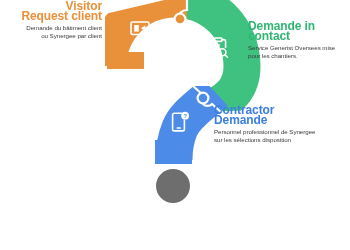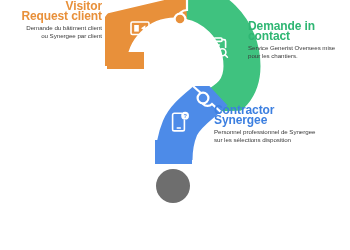--- a/index.html
+++ b/index.html
@@ -163,17 +163,17 @@
 client</div>
     <div class="c-body">Demande du bâtiment client ou Synergee par client</div>
   </div>
 
   <div class="callout" id="callout-visitor-contact">
     <div class="c-title">Demande in contact</div>
     <div class="c-body">Service Generist Oversees mise pour les chantiers.</div>
   </div>
 
   <div class="callout" id="callout-contractor-response">
-    <div class="c-title">Contractor Synergee</div>
+    <div class="c-title">Contractor Demande</div>
     <div class="c-body">Personnel professionnel de Synergee sur les sélections disposition</div>
   </div>
 
 </div>
 
 </body></html>

